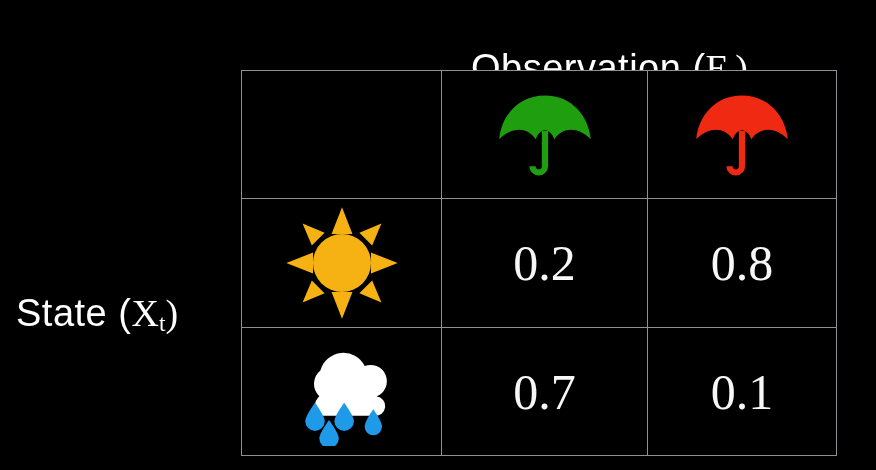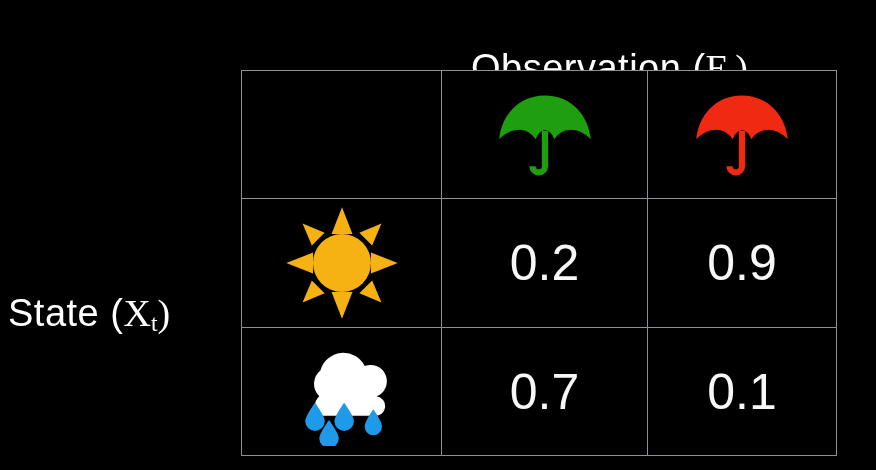--- a/index.html
+++ b/index.html
@@ -27,21 +27,21 @@
     letter-spacing: 0.5px;
   }
   #obs-title {
     left: 471px;
     top: 9px;
     font-size: 38px;
     line-height: 46px;
     margin-top: 36px;
   }
   #state-title {
-    left: 8px;
+    left: 16px;
     top: 290px;
     font-size: 38px;
     line-height: 46px;
   }
   .axis-title .serif {
     font-family: "Liberation Serif", serif;
     font-weight: 400;
     letter-spacing: 0;
   }
   .axis-title .serif sub {
@@ -76,21 +76,21 @@
   tr.r-head { height: 128px; }
   tr.r-sun  { height: 129px; }
   tr.r-rain { height: 128px; }
 
   td.corner-cell { background: #062450; }
   td.head-cell   { background: #06264f; }
   td.rowhdr-cell { background: #0678be; }
   td.value-cell  { background: #000000; }
 
   .value-text {
-    font-family: Liberation Sans, sans-serif;
+    font-family: Liberation Serif, serif;
     font-size: 50px;
     color: #f7f7f7;
     line-height: 1;
     display: block;
   }
 
   
   .icon-wrap {
     display: flex;
     align-items: center;
@@ -174,21 +174,21 @@
                 <polygon points="84,84 65,76 76,65"></polygon>
                 <circle cx="50" cy="50" r="25"></circle>
               </g>
             </svg>
           </div>
         </td>
         <td class="value-cell">
           <span class="value-text">0.2</span>
         </td>
         <td class="value-cell">
-          <span class="value-text">0.9</span>
+          <span class="value-text">0.8</span>
         </td>
       </tr>
 
       <tr class="r-rain">
         <td class="rowhdr-cell">
           <div class="icon-wrap">
             <svg width="122" height="108" viewBox="0 0 110 100" aria-hidden="true">
               <path fill="#ffffff" d="M34 54
                    a16 16 0 0 1 1 -24
                    a22 22 0 0 1 41 -4

